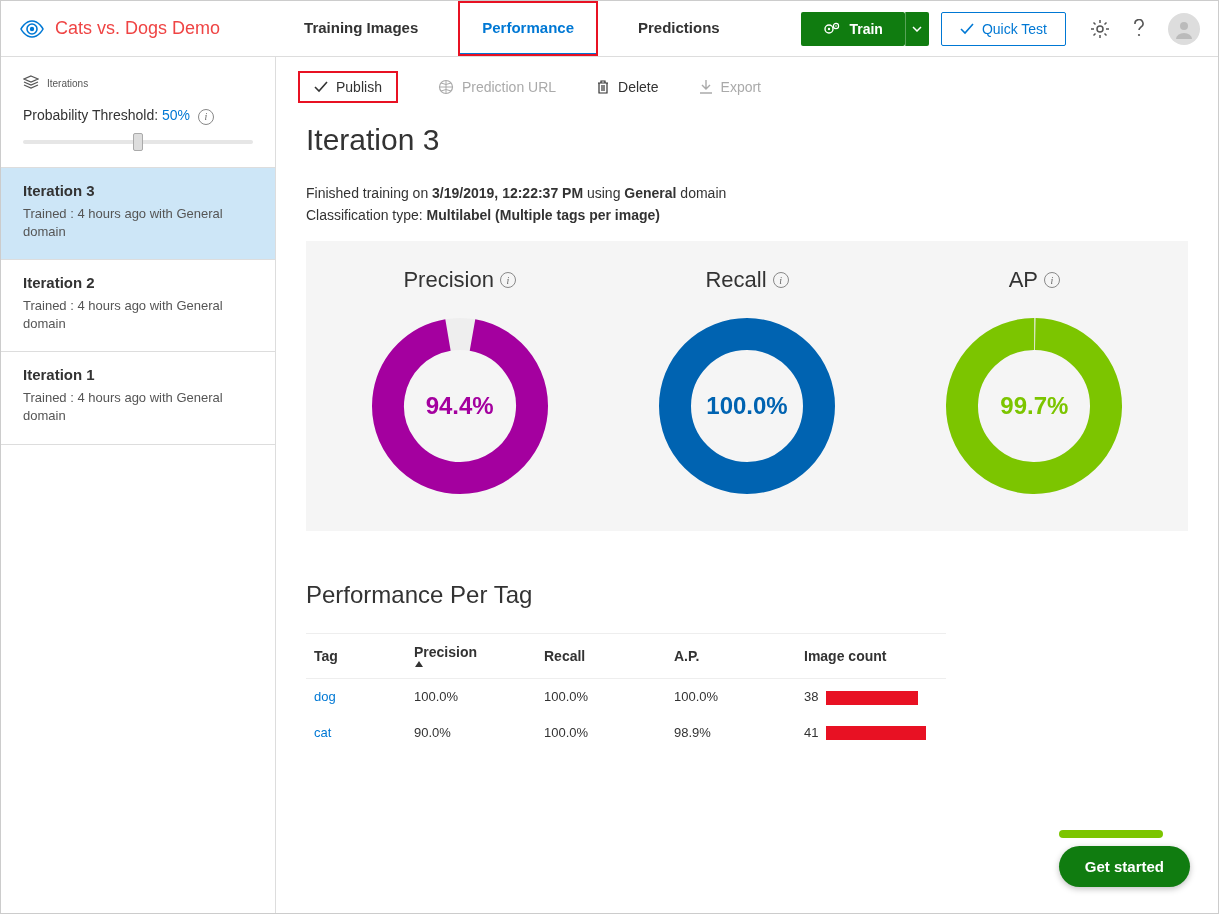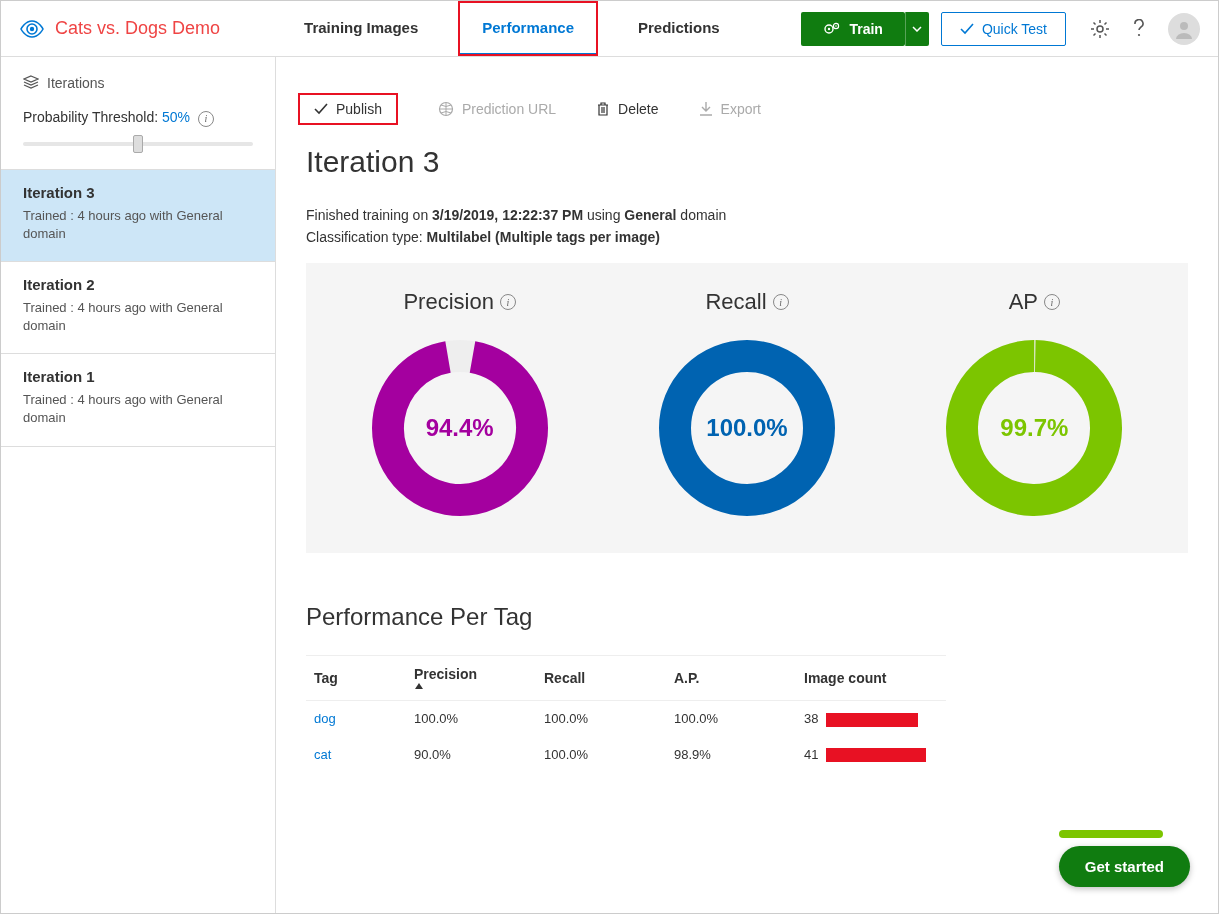--- a/index.html
+++ b/index.html
@@ -19,37 +19,37 @@
   .btn-train-group { display: flex; margin-right: 12px; }
   .btn-train-caret { background: #107c10; border-left: 1px solid rgba(255,255,255,0.3); color: #fff; width: 24px; height: 34px; display:flex; align-items:center; justify-content:center; cursor:pointer; border-radius: 0 2px 2px 0;}
   .btn-quick { border: 1px solid #0078d4; color: #0078d4; background: #fff; height: 34px; padding: 0 18px; display:flex; align-items:center; cursor:pointer; border-radius: 2px; font-size:14px; }
   .header-icons { display: flex; align-items: center; gap: 22px; margin-left: 24px; }
   .header-icon { cursor: pointer; color: #555; }
   .avatar { width: 32px; height: 32px; border-radius: 50%; background: #ddd; display:flex; align-items:center; justify-content:center; }
 
   
   .body { flex: 1; display: flex; min-height: 0; }
   .sidebar { width: 275px; border-right: 1px solid #ddd; display:flex; flex-direction:column; }
-  .sidebar-header { padding: 18px 22px 8px; display:flex; align-items:flex-start; color:#555; font-size:14px; }
+  .sidebar-header { padding: 18px 22px 8px; display:flex; align-items:flex-end; color:#555; font-size:10px; }
   .threshold-box { padding: 10px 22px 18px; border-bottom: 1px solid #ddd; }
   .threshold-label { font-size:14px; color:#333; }
   .threshold-val { color:#0078d4; }
   .slider { margin-top:10px; position:relative; height:14px; display:flex; align-items:center; }
   .slider-track { height:4px; background:#e6e6e6; width:100%; border-radius:2px; }
   .slider-thumb { position:absolute; left:50%; transform:translateX(-50%); width:10px; height:18px; background:#ddd; border:1px solid #aaa; border-radius:2px; }
   .iterations-list { flex:1; overflow:auto; }
   .iteration-item { padding: 14px 22px 18px; border-bottom:1px solid #ddd; cursor:pointer; }
   .iteration-item.active { background:#cde6f7; }
   .iteration-title { font-size:15px; font-weight:600; color:#333; margin-bottom:6px; }
   .iteration-sub { font-size:13px; color:#555; line-height:1.4; }
 
   
   .main { flex:1; overflow:auto; padding: 0; }
   .action-bar { display:flex; align-items:center; padding: 14px 22px 12px; gap: 40px; }
-  .action-btn { display:flex; align-items:center; gap:8px; font-size:14px; cursor:pointer; color:#333;margin-top:22px; }
+  .action-btn { display:flex; align-items:center; gap:8px; font-size:14px; cursor:pointer; color:#333; }
   .action-btn.disabled { color:#aaa; cursor:default; }
   .action-btn.highlight-red { border:2px solid #e81123; padding:6px 14px; }
   .content-pad { padding: 8px 30px 30px 30px; }
   .iter-heading { font-size:30px; font-weight:300; color:#333; margin-bottom:28px; }
   .meta-line { font-size:14px; color:#333; margin-bottom:6px; }
   .meta-line strong { font-weight:600; }
 
   .metrics-panel { background:#f5f5f5; margin-top:18px; padding: 26px 10px 30px; display:flex; justify-content:space-around; }
   .metric { text-align:center; }
   .metric-title { font-size:22px; font-weight:400; color:#333; display:flex; align-items:center; justify-content:center; gap:6px; margin-bottom:18px; }

